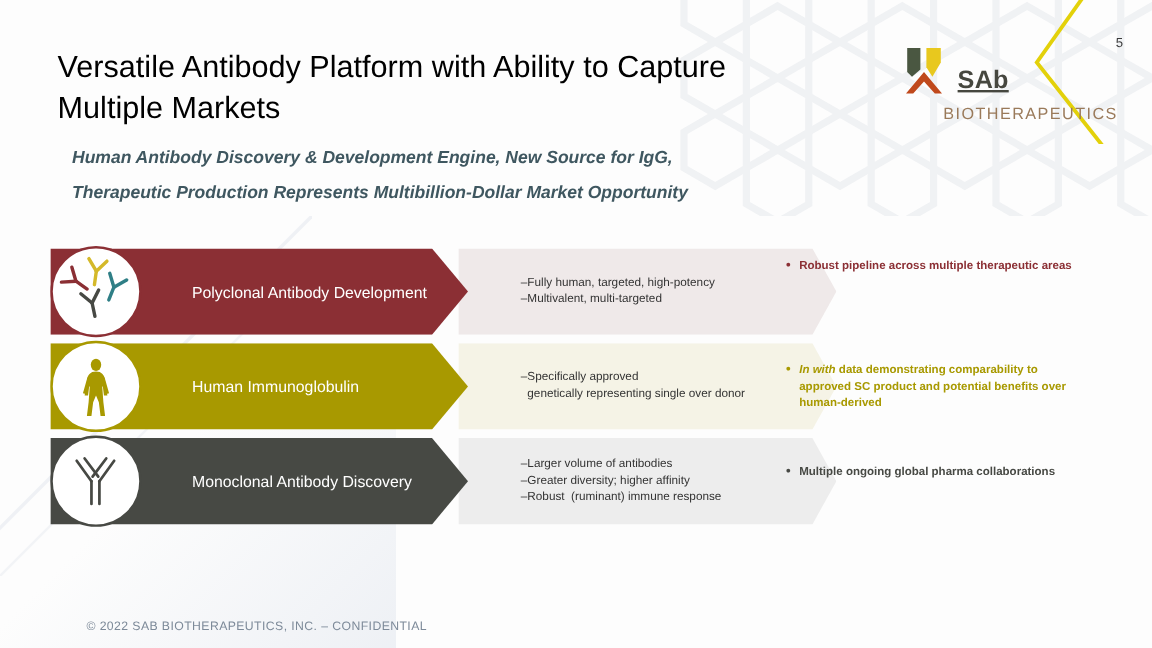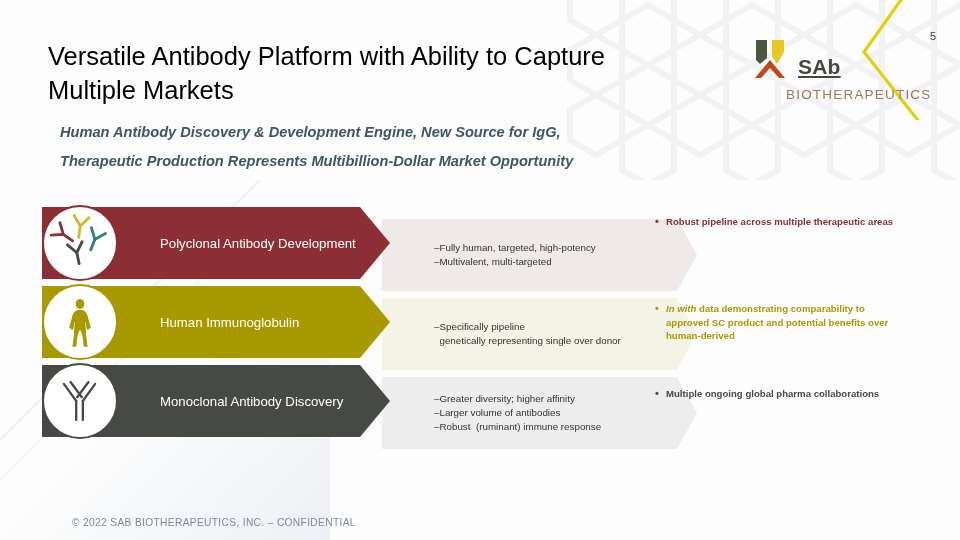--- a/index.html
+++ b/index.html
@@ -38,21 +38,21 @@
   .subtitle { position:absolute; left:60px; top:118px; width:840px; text-align:left;
               font-size:14.6px; font-weight:bold; font-style:italic; color:#3f5760;
               line-height:2.0; }
 
   
   .row { position:absolute; left:42px; height:72px; }
   .row.r1 { top:207px; }
   .row.r2 { top:286px; }
   .row.r3 { top:365px; }
 
-  .detail { position:absolute; left:340px; top:12px; width:315px; height:72px; }
+  .detail { position:absolute; left:340px; top:0; width:315px; height:72px; }
   .detail .shape { position:absolute; inset:0; }
   .detail .txt { position:absolute; left:52px; top:0; right:18px; height:72px;
                  display:flex; flex-direction:column; justify-content:center;
                  font-size:9.8px; color:#333; line-height:1.45; }
   .detail .txt div { white-space:pre; }
 
   .bar { position:absolute; left:0; top:0; width:348px; height:72px; }
   .bar .shape { position:absolute; inset:0; }
   .bar .label { position:absolute; left:118px; top:0; height:72px; display:flex;
                 align-items:center; color:#ffffff; font-size:13.2px; }
@@ -190,21 +190,21 @@
       <li>Robust pipeline across multiple therapeutic areas</li>
     </ul>
   </div>
 
   <div class="row r2">
     <div class="detail">
       <svg class="shape" viewBox="0 0 315 72" preserveAspectRatio="none">
         <polygon points="0,0 295,0 315,36 295,72 0,72" fill="#F5F3E6"></polygon>
       </svg>
       <div class="txt">
-        <div>–Specifically pipeline</div>
+        <div>–Specifically approved</div>
         <div>  genetically representing single over donor</div>
       </div>
     </div>
     <div class="bar">
       <svg class="shape" viewBox="0 0 348 72" preserveAspectRatio="none">
         <polygon points="0,0 318,0 348,36 318,72 0,72" fill="#A89900"></polygon>
       </svg>
       <div class="label">Human Immunoglobulin</div>
     </div>
     <div class="circ" style="border:2.5px solid #A89900;">
@@ -225,22 +225,22 @@
       <li><em>In with</em><span> data demonstrating comparability to approved SC product and potential benefits over human-derived</span></li>
     </ul>
   </div>
 
   <div class="row r3">
     <div class="detail">
       <svg class="shape" viewBox="0 0 315 72" preserveAspectRatio="none">
         <polygon points="0,0 295,0 315,36 295,72 0,72" fill="#EDEDED"></polygon>
       </svg>
       <div class="txt">
+        <div>–Larger volume of antibodies</div>
         <div>–Greater diversity; higher affinity</div>
-        <div>–Larger volume of antibodies</div>
         <div>–Robust  (ruminant) immune response</div>
       </div>
     </div>
     <div class="bar">
       <svg class="shape" viewBox="0 0 348 72" preserveAspectRatio="none">
         <polygon points="0,0 318,0 348,36 318,72 0,72" fill="#474944"></polygon>
       </svg>
       <div class="label">Monoclonal Antibody Discovery</div>
     </div>
     <div class="circ" style="border:2.5px solid #474944;">

